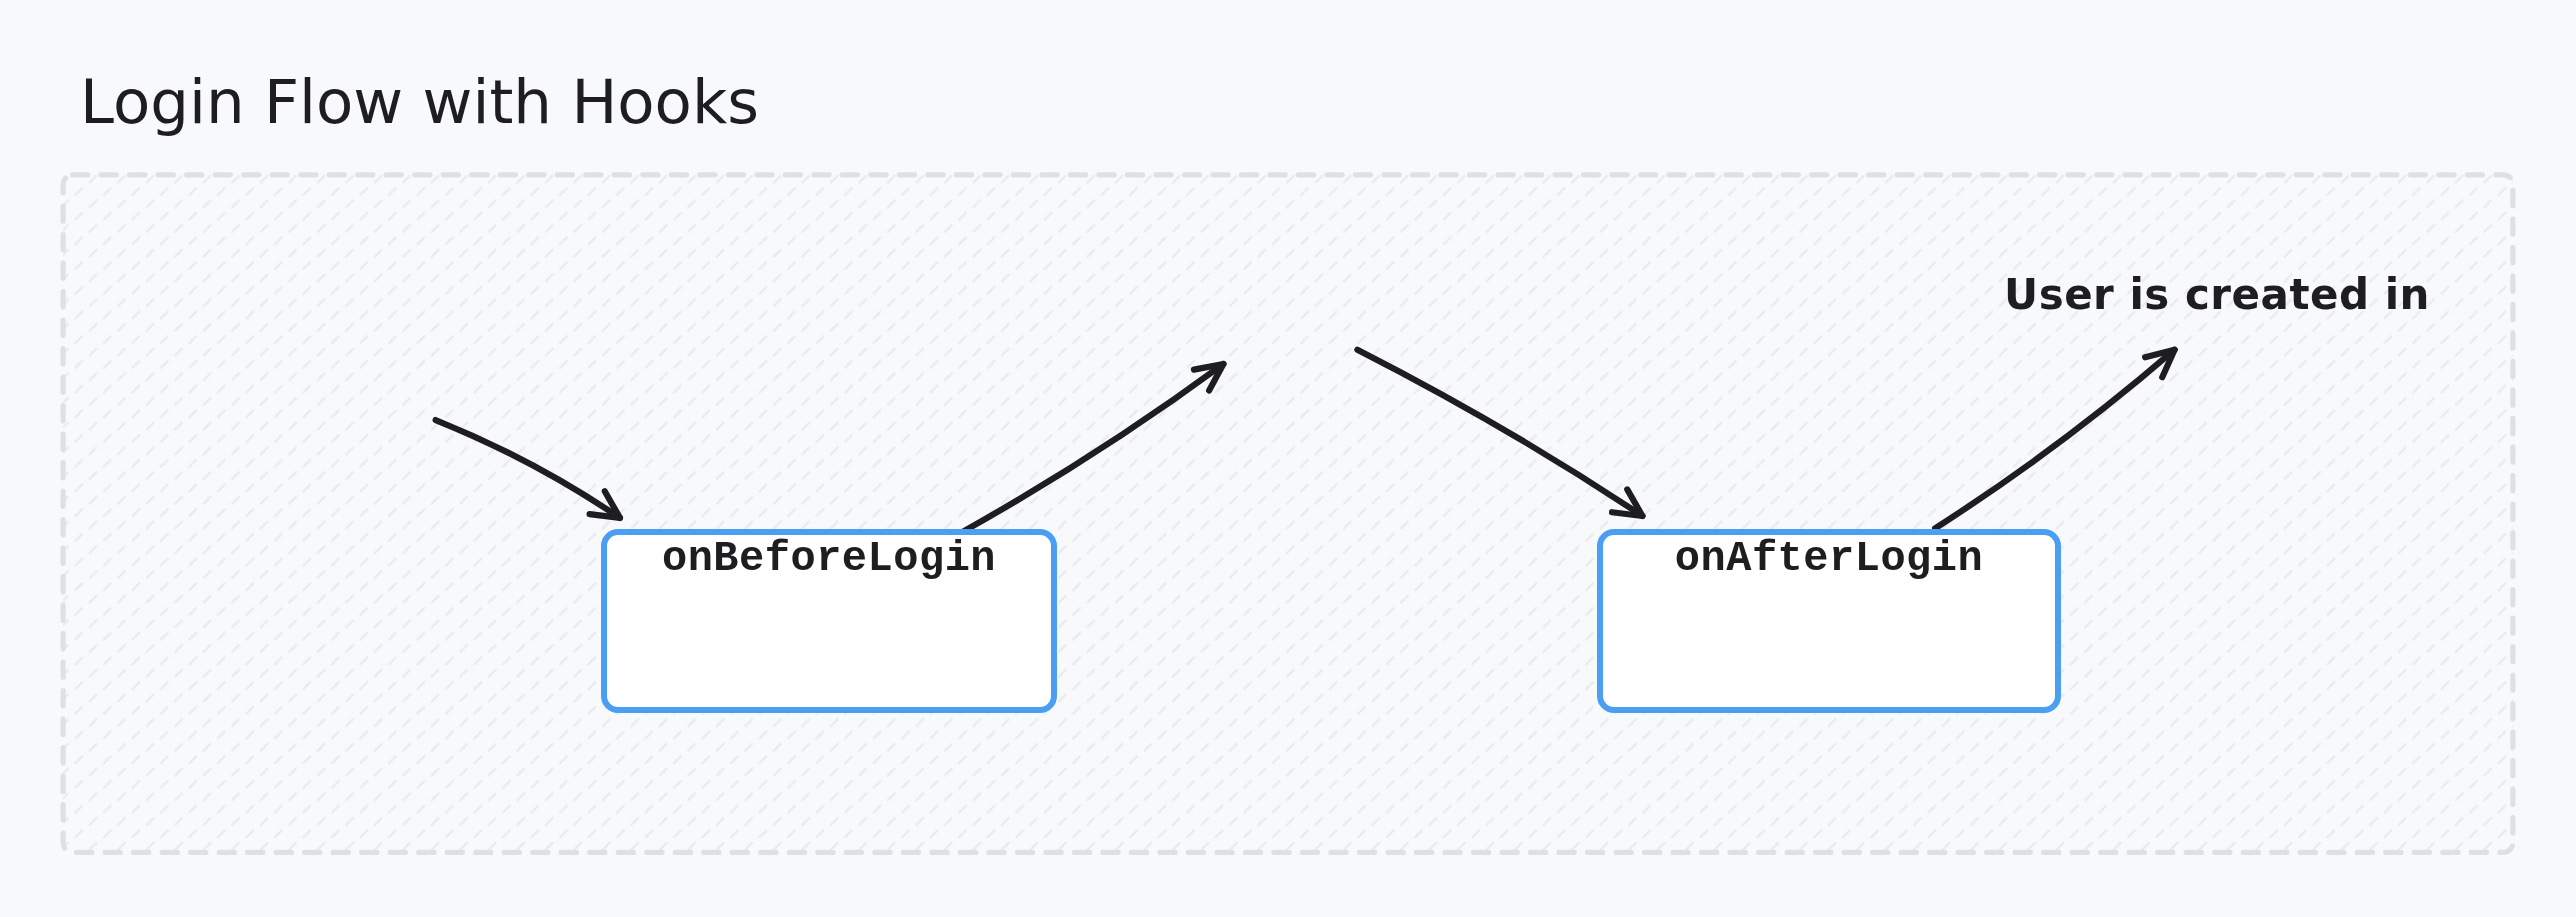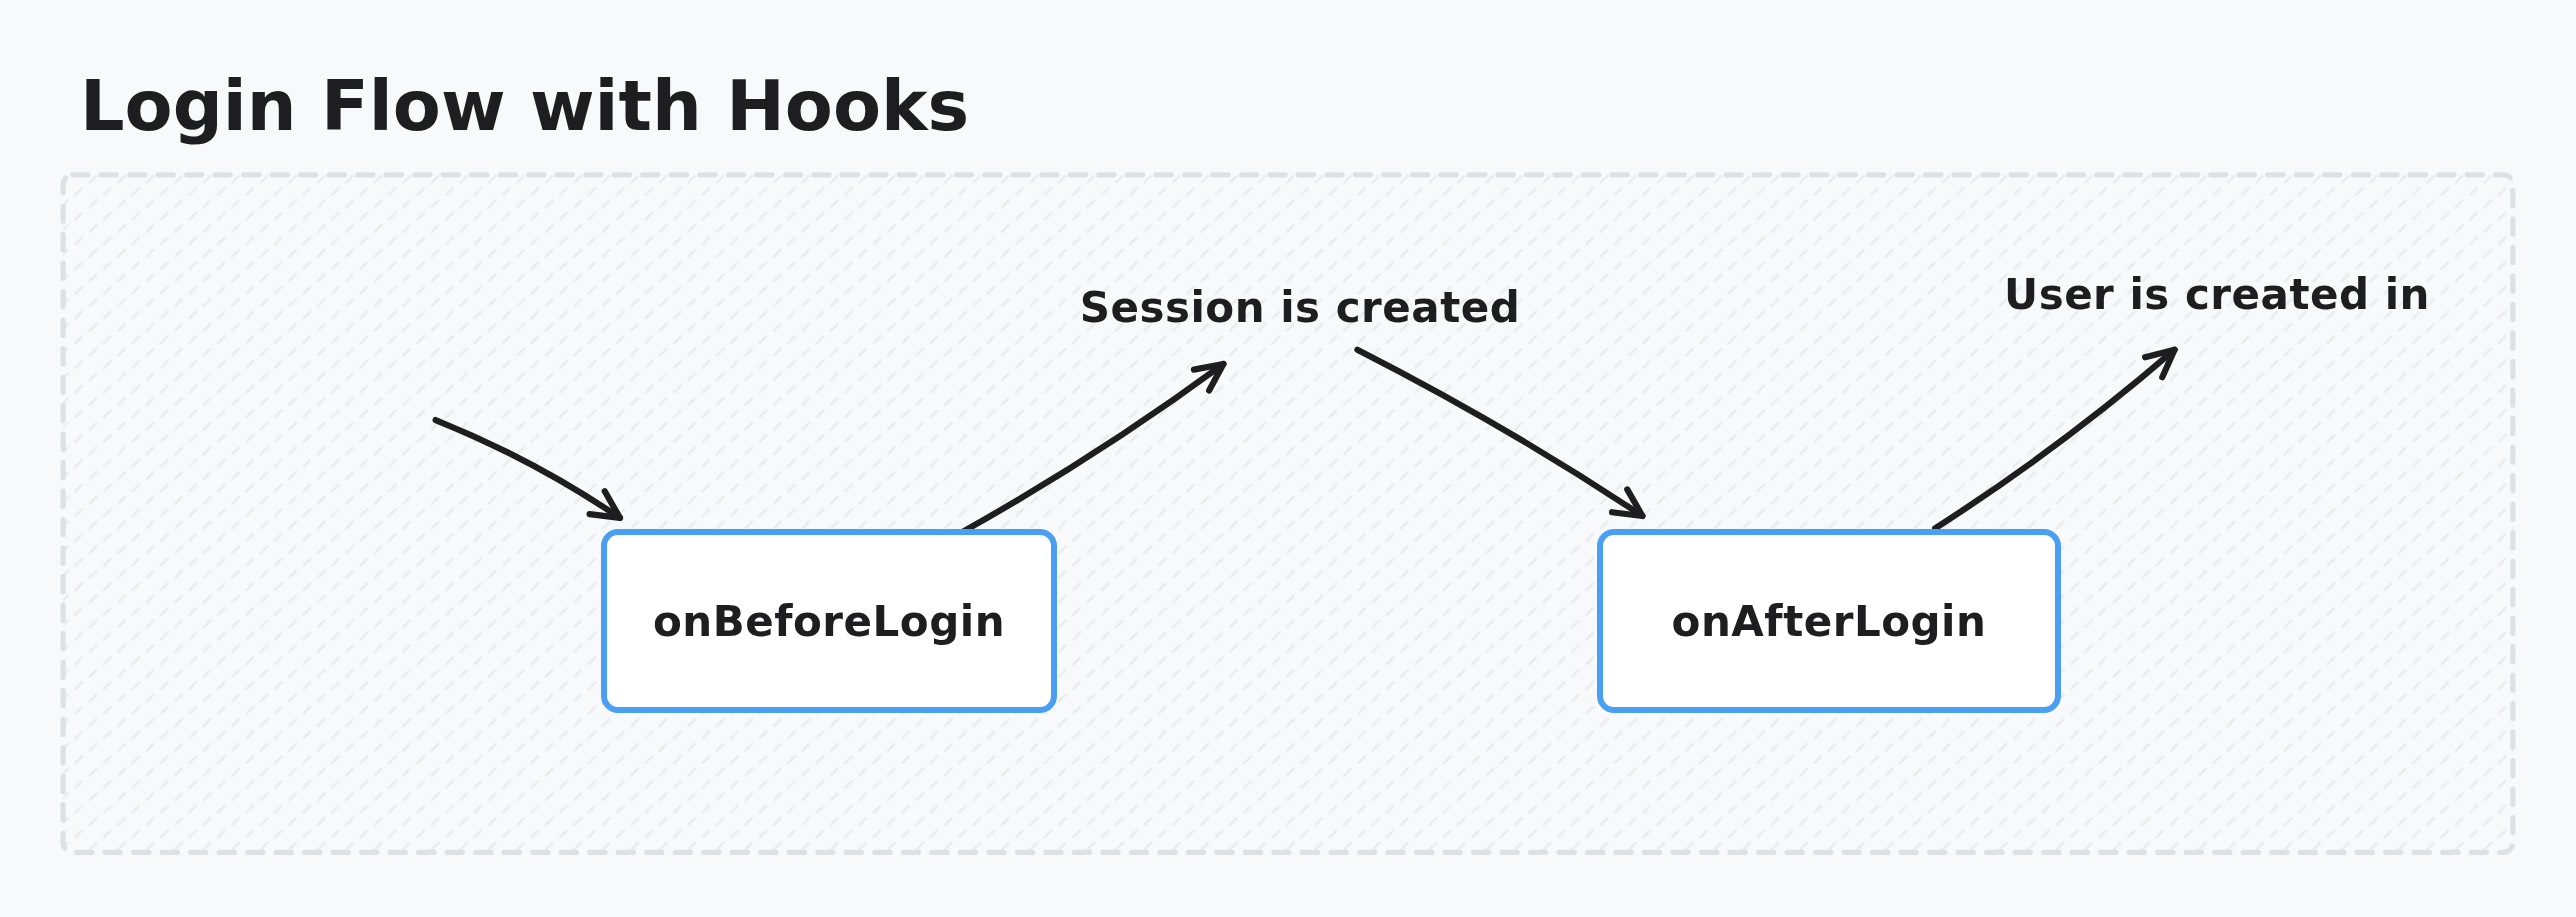--- a/index.html
+++ b/index.html
@@ -15,32 +15,32 @@
   html,body{width:2576px;height:917px;overflow:hidden;}
   body{
     background:var(--c-bg);
     font-family:"DejaVu Sans","Liberation Sans",sans-serif;
     color:var(--c-text);
   }
   .canvas{position:relative;width:2576px;height:917px;}
 
   .page-title{
     position:absolute;left:80px;top:68px;
-    font-size:70px;font-weight:700;letter-spacing:0px;
+    font-size:61px;font-weight:400;letter-spacing:0px;
     line-height:1.1;white-space:nowrap;
   }
 
   svg.layer{position:absolute;left:0;top:0;width:2576px;height:917px;display:block;}
 
   .node{
     position:absolute;
     background:var(--c-node-fill);
     border:6.7px solid var(--c-node-border);
     border-radius:17px;
-    display:flex;align-items:center;justify-content:center;
+    display:flex;justify-content:center;font-family:Liberation Mono, monospace;
   }
   .node-before{left:601px;top:529px;width:456px;height:184px;}
   .node-after{left:1597px;top:529px;width:464px;height:184px;}
   .node-label{
     font-size:42px;font-weight:700;letter-spacing:0.5px;white-space:nowrap;
   }
 
   .float-label{
     position:absolute;
     font-size:42px;font-weight:700;letter-spacing:0.5px;
@@ -84,21 +84,20 @@
 
     <g stroke="var(--c-arrow)" stroke-width="6.5" fill="none" stroke-linecap="round" stroke-linejoin="round">
       <path d="M2036 556 Q2170 470 2288 368"></path>
       <path d="M2275 397 L2288 368 L2257 376"></path>
     </g>
   </svg>
 
   <div class="page-title">Login Flow with Hooks</div>
 
 
-  <div class="float-label label-session">Session is created</div>
 
   <div class="float-label label-loggedin">User is created in</div>
 
   <div class="node node-before">
     <span class="node-label">onBeforeLogin</span>
   </div>
 
   <div class="node node-after">
     <span class="node-label">onAfterLogin</span>
   </div>

